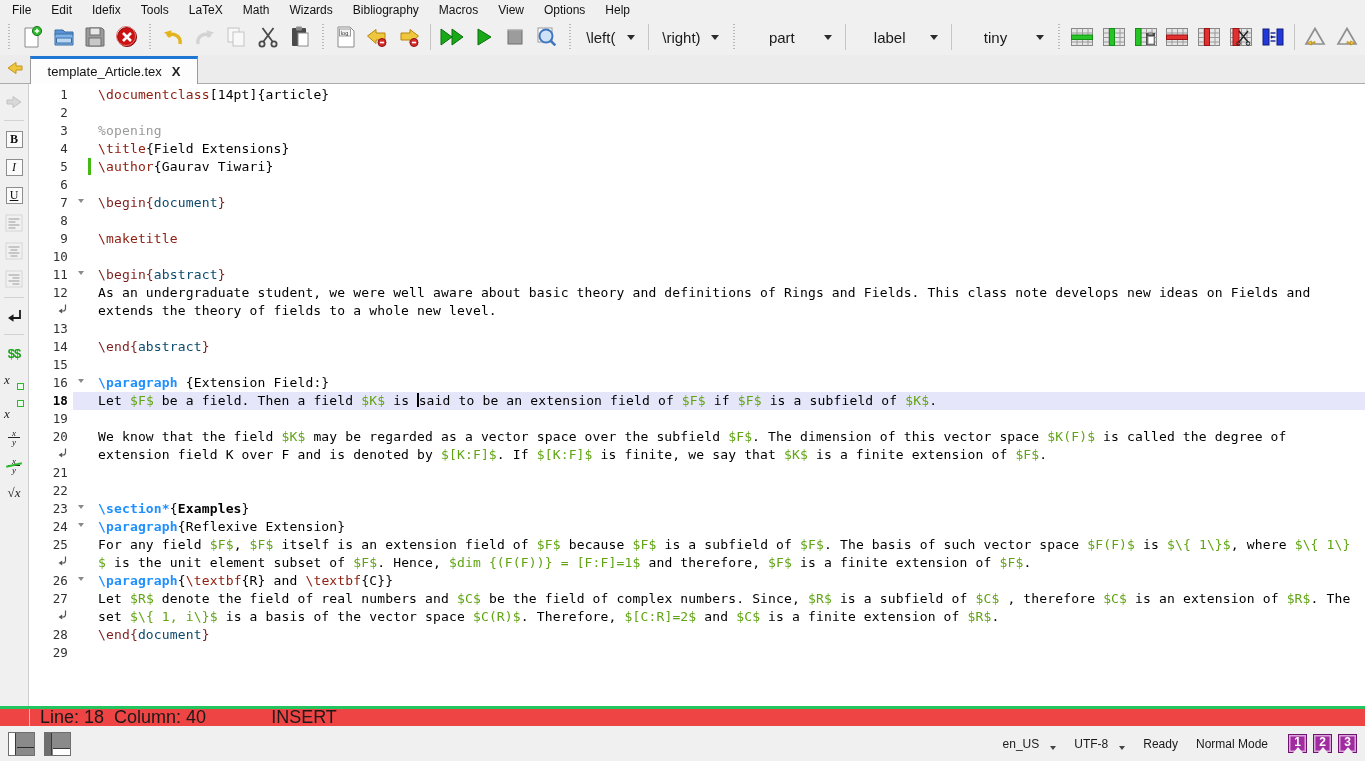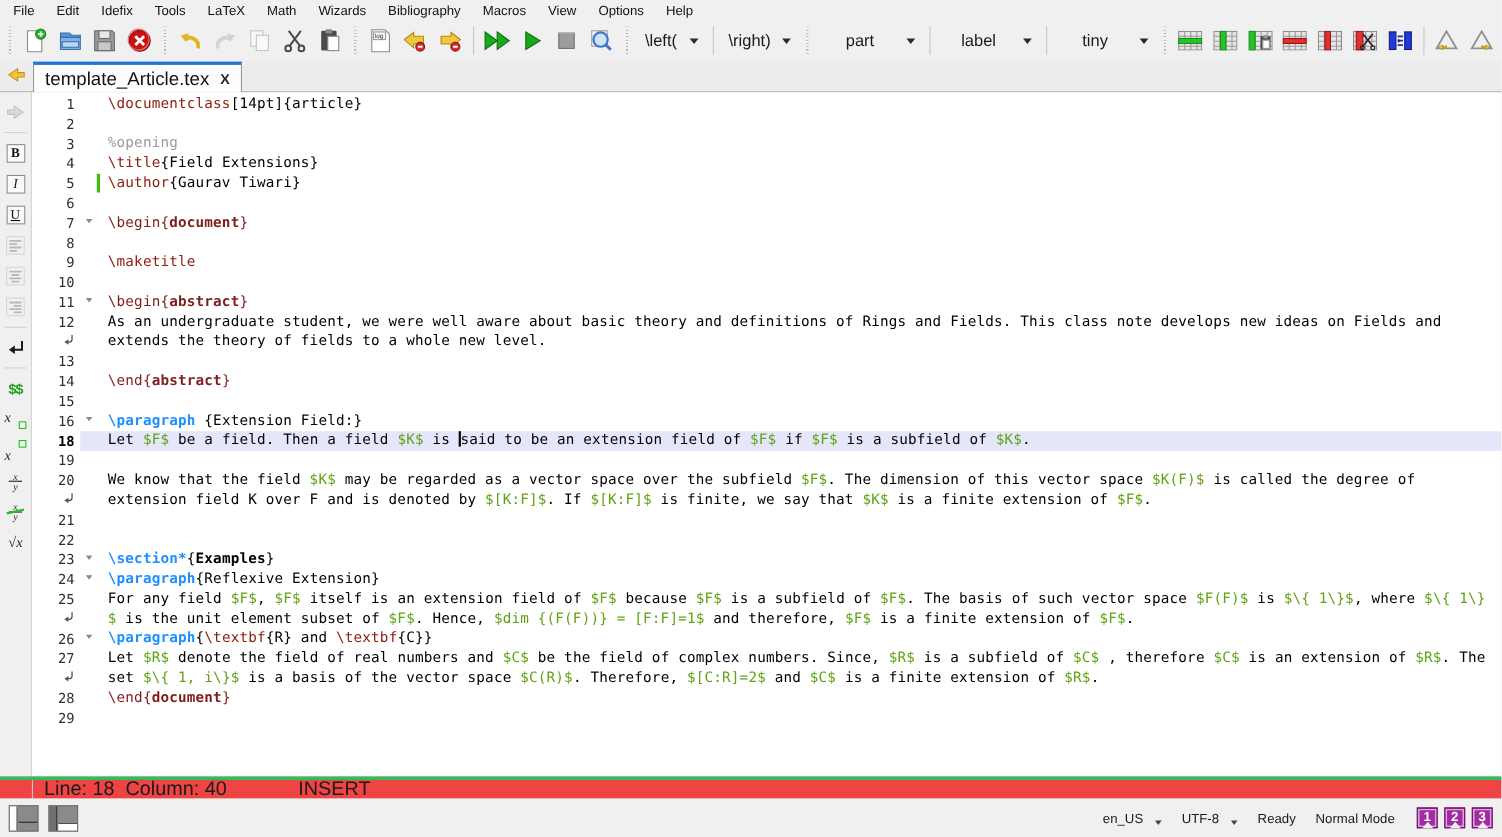--- a/index.html
+++ b/index.html
@@ -20,21 +20,21 @@
   .dim { opacity:.55; }
   .combo { height:26px; display:flex; align-items:center; font-size:15px; color:#1a1a1a; padding:0 8px; position:relative; }
   .combo .cb-label { flex:1; text-align:center; padding-right:10px; }
   .combo .cb-arrow { width:0; height:0; border-left:4px solid transparent; border-right:4px solid transparent; border-top:5px solid #2b2b2b; }
   .w-left{width:66px;} .w-right{width:74px;} .w-part{width:100px;} .w-label{width:95px;} .w-size{width:96px;}
 
   
   .tabbar { height:29px; display:flex; align-items:flex-end; background:#eceanea; background:#ececec; border-bottom:1px solid #ababab; flex:0 0 auto; }
   .tab-side { width:30px; height:28px; display:flex; align-items:center; justify-content:center; }
   .tab { height:28px; min-width:168px; background:#fdfdfd; border:1px solid #9a9a9a; border-bottom:none; border-top:3px solid #1f76d3; display:flex; align-items:center; justify-content:center; gap:10px; padding:0 10px; margin-bottom:-1px; }
-  .tab-title { font-size:17px; color:#111; }
+  .tab-title { font-size:13px; color:#111; }
   .tab-close { font-size:13px; font-weight:bold; color:#222; line-height:1; cursor:default; }
 
   
   .main { flex:1 1 auto; display:flex; min-height:0; }
   .sidebar { width:29px; background:#f0f0f0; border-right:1px solid #cfcfcf; display:flex; flex-direction:column; align-items:center; padding-top:4px; }
   .sbtn { width:24px; height:24px; display:flex; align-items:center; justify-content:center; margin:2px 0; border:1px solid transparent; border-radius:2px; }
   .s-sep { width:20px; height:1px; background:#d2d2d2; margin:4px 0; }
   .fmtbox { width:17px; height:17px; border:1px solid #8d8d8d; background:#fbfbfb; display:flex; align-items:center; justify-content:center; font-family:"Liberation Serif",serif; font-size:12px; color:#111; }
   .mathtxt { font-size:13px; color:#18a018; font-weight:bold; letter-spacing:-1px; }
   .subsup { position:relative; width:20px; height:18px; font-family:"Liberation Serif",serif; font-style:italic; font-size:13px; color:#222; }
@@ -54,21 +54,21 @@
   .gut-mod { width:6px; flex:0 0 auto; }
   .modbar { width:3px; height:17px; background:#44b813; }
   .code { flex:1 1 auto; padding-left:4px; min-width:0; }
   .row.cur .row-body { background:#e6e6fa; }
   .row.cur .gut-num { font-weight:bold; color:#000; }
   .sg-txt { color:#000; }
   .sg-btxt { color:#000; font-weight:bold; }
   .sg-cmd { color:#8f2012; }
   .sg-com { color:#9a9a9a; }
   .sg-env { color:#7f1d1d; }
-  .sg-envn { color:#7f1d1d; font-weight:bold; }
+  .sg-envn { color:#0c4a6e; font-weight:normal; }
   .sg-struct { color:#1e8fff; font-weight:bold; }
   .sg-math { color:#60a413; }
   .caret { display:inline-block; width:1.5px; height:14px; background:#000; vertical-align:-2px; }
 
   
   .statusbar { height:20px; flex:0 0 auto; background:#ef4444; border-top:3px solid #22c55e; display:flex; align-items:center; font-size:18px; color:#1a1a1a; }
   .st-spacer { width:30px; height:100%; border-right:1px solid #c8c8c8; flex:0 0 auto; }
   .st-item { padding-left:10px; }
   .st-insert { margin-left:55px; }
 

